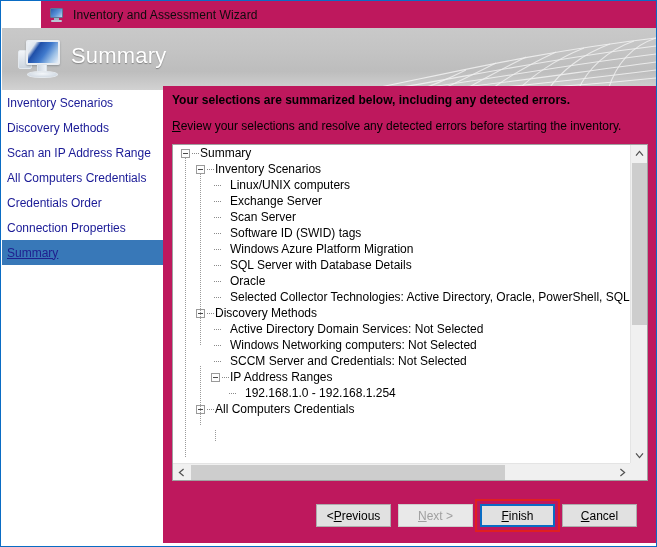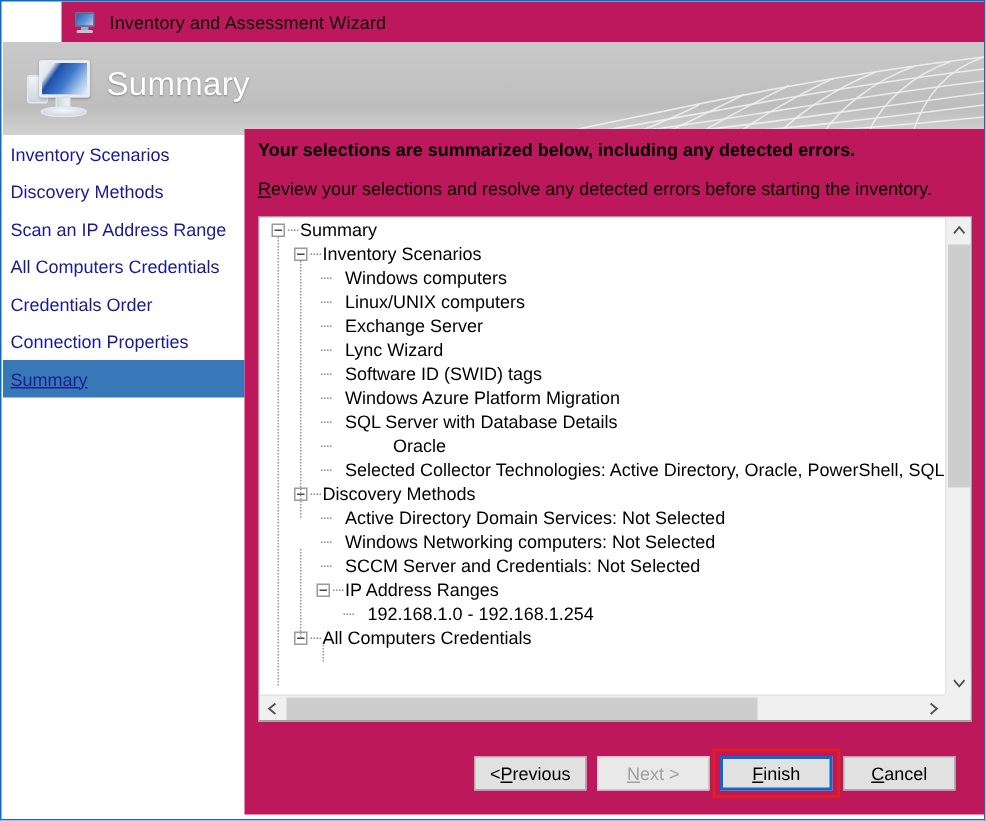--- a/index.html
+++ b/index.html
@@ -355,49 +355,45 @@
               <span class="stub" style="left: 19px;"></span>
               <span class="lbl" style="position: absolute; left: 27px; top: 0px;">Summary</span>
             </div>
             <div class="trow">
               <span class="exp" style="left: 23px;"></span>
               <span class="stub" style="left: 34px;"></span>
               <span class="lbl" style="position: absolute; left: 42px; top: 0px;">Inventory Scenarios</span>
             </div>
             <div class="trow">
               <span class="stub" style="left: 41px;"></span>
-              <span class="lbl" style="position: absolute; left: 57px; top: 0px;">Windows computers</span>
-            </div>
-            <div class="trow">
-              <span class="stub" style="left: 41px;"></span>
               <span class="lbl" style="position: absolute; left: 57px; top: 0px;">Linux/UNIX computers</span>
             </div>
             <div class="trow">
               <span class="stub" style="left: 41px;"></span>
               <span class="lbl" style="position: absolute; left: 57px; top: 0px;">Exchange Server</span>
             </div>
             <div class="trow">
               <span class="stub" style="left: 41px;"></span>
-              <span class="lbl" style="position: absolute; left: 57px; top: 0px;">Lync Wizard</span>
+              <span class="lbl" style="position: absolute; left: 57px; top: 0px;">Scan Server</span>
             </div>
             <div class="trow">
               <span class="stub" style="left: 41px;"></span>
               <span class="lbl" style="position: absolute; left: 57px; top: 0px;">Software ID (SWID) tags</span>
             </div>
             <div class="trow">
               <span class="stub" style="left: 41px;"></span>
               <span class="lbl" style="position: absolute; left: 57px; top: 0px;">Windows Azure Platform Migration</span>
             </div>
             <div class="trow">
               <span class="stub" style="left: 41px;"></span>
               <span class="lbl" style="position: absolute; left: 57px; top: 0px;">SQL Server with Database Details</span>
             </div>
             <div class="trow">
               <span class="stub" style="left: 41px;"></span>
-              <span class="lbl" style="position: absolute; left: 57px; top: 0px; margin-left: 32px;">Oracle</span>
+              <span class="lbl" style="position: absolute; left: 57px; top: 0px;">Oracle</span>
             </div>
             <div class="trow">
               <span class="stub" style="left: 41px;"></span>
               <span class="lbl" style="position: absolute; left: 57px; top: 0px;">Selected Collector Technologies: Active Directory, Oracle, PowerShell, SQL Native,</span>
             </div>
             <div class="trow">
               <span class="exp" style="left: 23px;"></span>
               <span class="stub" style="left: 34px;"></span>
               <span class="lbl" style="position: absolute; left: 42px; top: 0px;">Discovery Methods</span>
             </div>

